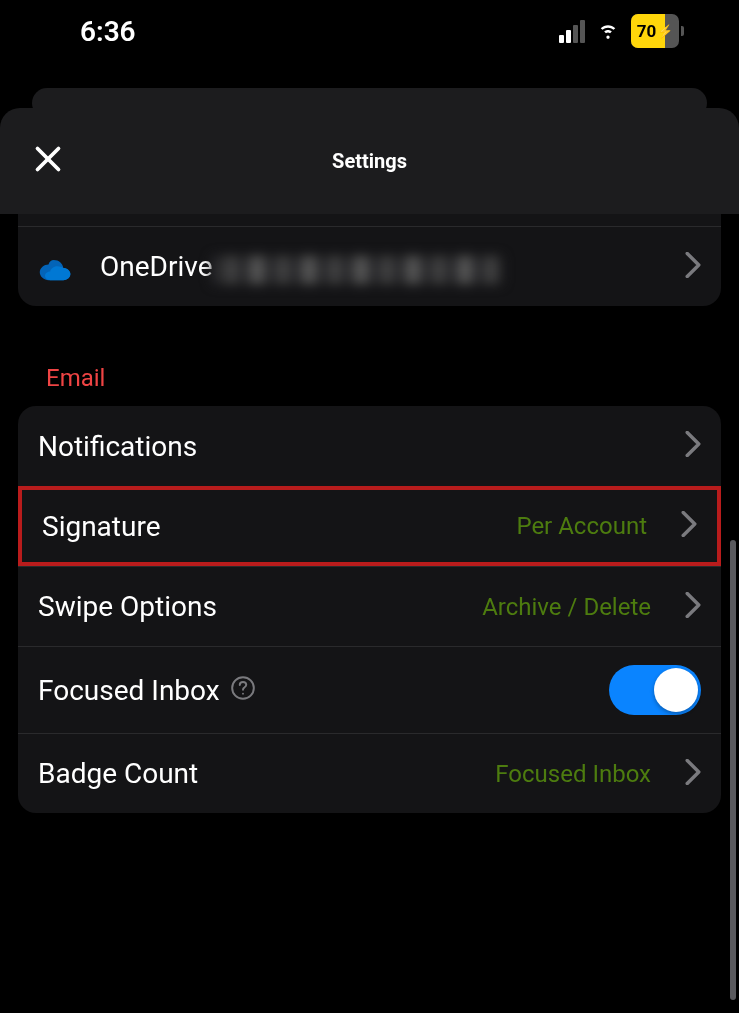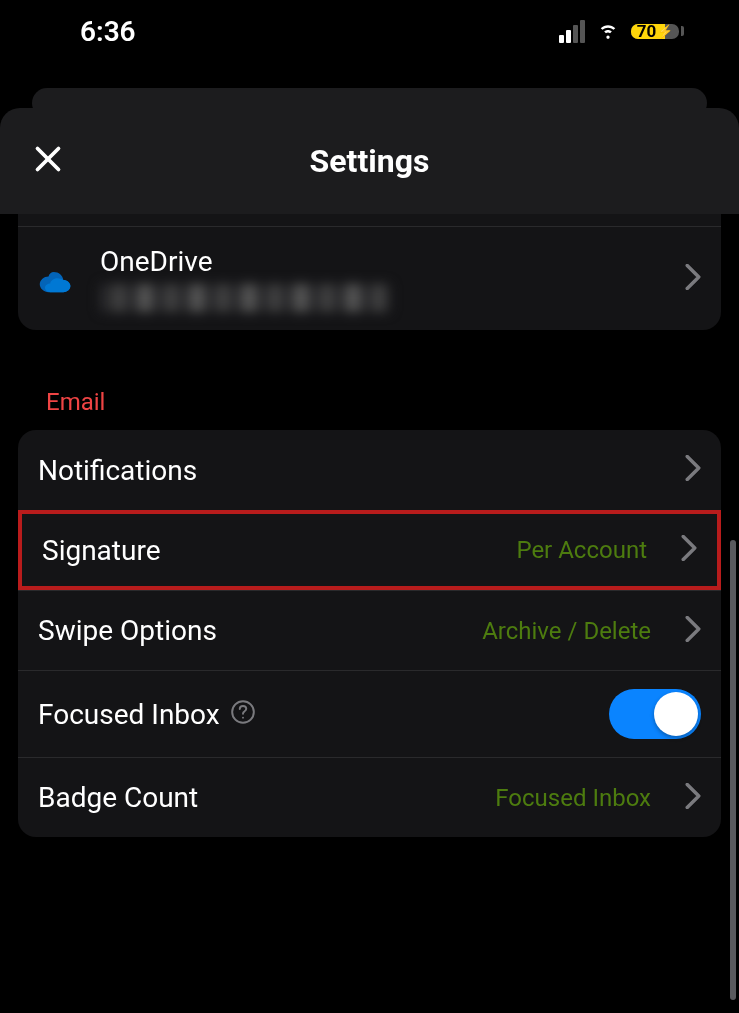--- a/index.html
+++ b/index.html
@@ -50,21 +50,21 @@
       width: 26px;
       height: 26px;
     }
     .battery {
       display: flex;
       align-items: center;
       gap: 2px;
     }
     .battery-body {
       width: 48px;
-      height: 15px;
+      height: 34px;
       border-radius: 7px;
       background: #555;
       position: relative;
       display: flex;
       align-items: center;
     }
     .battery-fill {
       position: absolute;
       left: 0;
       top: 0;
@@ -125,21 +125,21 @@
       color: #fff;
     }
     .close-btn svg {
       width: 36px;
       height: 36px;
     }
     .modal-title {
       flex: 1;
       text-align: center;
       color: #fff;
-      font-size: 32px;
+      font-size: 20px;
       font-weight: 700;
     }
     .content {
       padding: 0 18px;
     }
     .card {
       background: #141416;
       border-radius: 18px;
       overflow: hidden;
     }
@@ -159,21 +159,21 @@
       display: flex;
       justify-content: center;
     }
     .row-icon svg {
       width: 42px;
       height: 32px;
     }
     .row-body {
       flex: 1;
       display: flex;
-      flex-direction: column;
+      flex-direction: row;
     }
     .row-title {
       color: #fff;
       font-size: 28px;
       font-weight: 400;
     }
     .row-sub {
       margin-top: 6px;
     }
     .blur-box {

